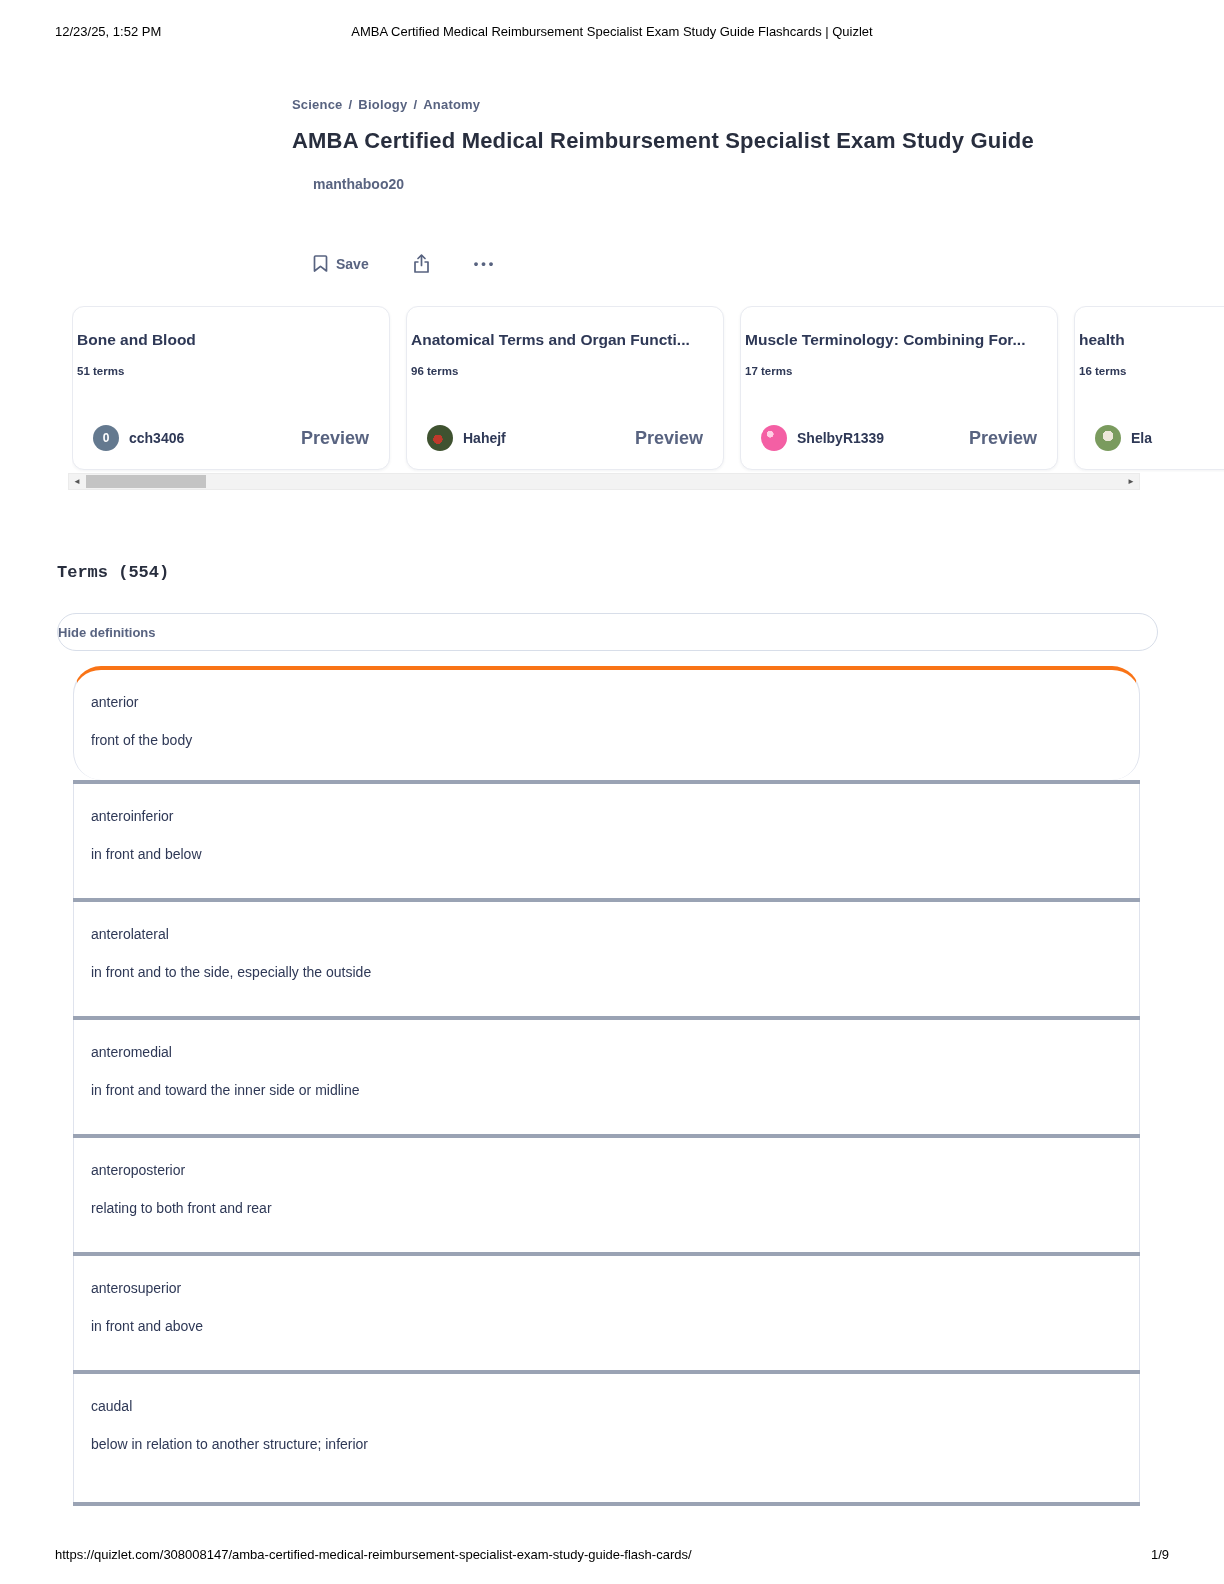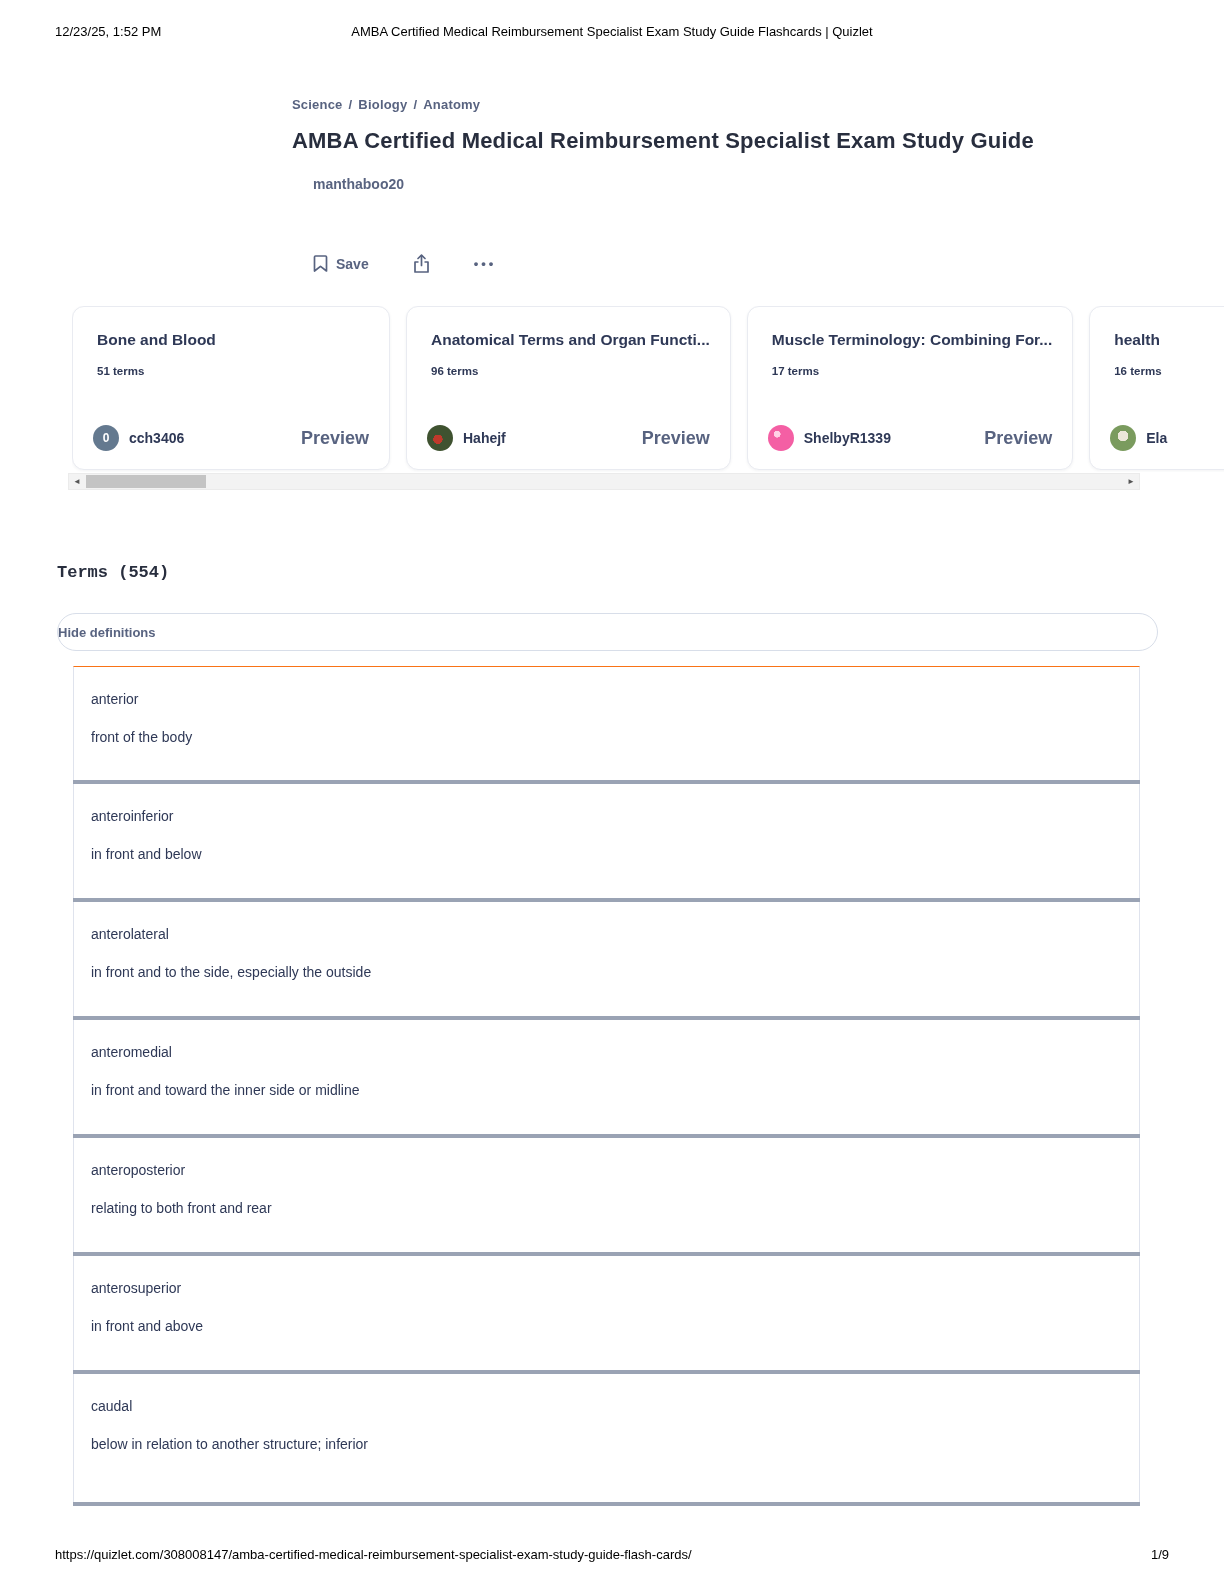--- a/index.html
+++ b/index.html
@@ -24,21 +24,21 @@
   .set-author { margin-top: 22px; margin-left: 21px; font-size: 14px; font-weight: bold; color: #586380; }
   .set-actions { margin-top: 22px; margin-left: 21px; display: flex; align-items: center; gap: 44px; }
   .action { display: flex; align-items: flex-end; gap: 8px; cursor: pointer; margin-top: 40px; }
   .action-label { font-size: 14px; font-weight: bold; color: #586380; }
   .more-dots { font-size: 13px; font-weight: bold; color: #586380; letter-spacing: 3px; }
 
   
   .cards-strip { position: absolute; left: 72px; top: 306px; width: 1152px; height: 166px;
     display: flex; gap: 16px; overflow: hidden; }
   .card { flex: 0 0 318px; height: 164px; background: #fff; border: 1px solid #e9ebf1;
-    border-radius: 12px; box-shadow: 0 1px 3px rgba(40,46,62,.06); padding: 24px 20px 18px 24px;
+    border-radius: 12px; box-shadow: 0 1px 3px rgba(40,46,62,.06); padding: 24px 20px 18px 4px;
     position: relative; }
   .card-title { font-size: 15.5px; font-weight: bold; color: #2e3856; white-space: nowrap; overflow: hidden; }
   .card-terms { margin-top: 16px; font-size: 11.5px; font-weight: bold; color: #2e3856; }
   .card-footer { position: absolute; left: 20px; right: 20px; bottom: 18px;
     display: flex; align-items: center; gap: 10px; }
   .avatar { width: 26px; height: 26px; border-radius: 50%; flex: 0 0 26px;
     display: flex; align-items: center; justify-content: center;
     font-size: 12px; font-weight: bold; color: #fff; overflow: hidden; }
   .av-initial { background: #64798f; }
   .av-photo1 { background: radial-gradient(circle at 42% 55%, #c0392b 0 22%, #3f5230 23% 70%, #2e3c24 100%); }
@@ -60,21 +60,21 @@
   .terms-heading { position: absolute; left: 57px; top: 563px; font-size: 17px;
     font-weight: bold; color: #282e3e; font-family: Liberation Mono, monospace; }
   .toggle-pill { position: absolute; left: 57px; top: 613px; width: 1101px; height: 38px;
     border: 1px solid #d8dee9; border-radius: 19px; background: #fff;
     display: flex; align-items: center; justify-content: flex-start; cursor: pointer; }
   .toggle-pill span { font-size: 13px; font-weight: bold; color: #586380; }
 
   .terms-list { position: absolute; left: 73px; top: 666px; width: 1067px; }
   .trow { background: #fff; border-left: 1px solid #dfe3ed; border-right: 1px solid #dfe3ed;
     min-height: 114px; padding: 24px 20px 0 17px; }
-  .trow.first { border-top: 1px solid #f97316; }
+  .trow.first { border-top: 4px solid #f97316; border-radius: 28px; }
   .trow.last { min-height: 128px; }
   .tterm { font-size: 14px; color: #2e3856; }
   .tdef { margin-top: 22px; font-size: 14px; color: #2e3856; }
   .tsep { height: 4px; background: #9aa3b4; }
 
   .icon-svg { display: block; }
 </style>
 </head>
 <body>
 

